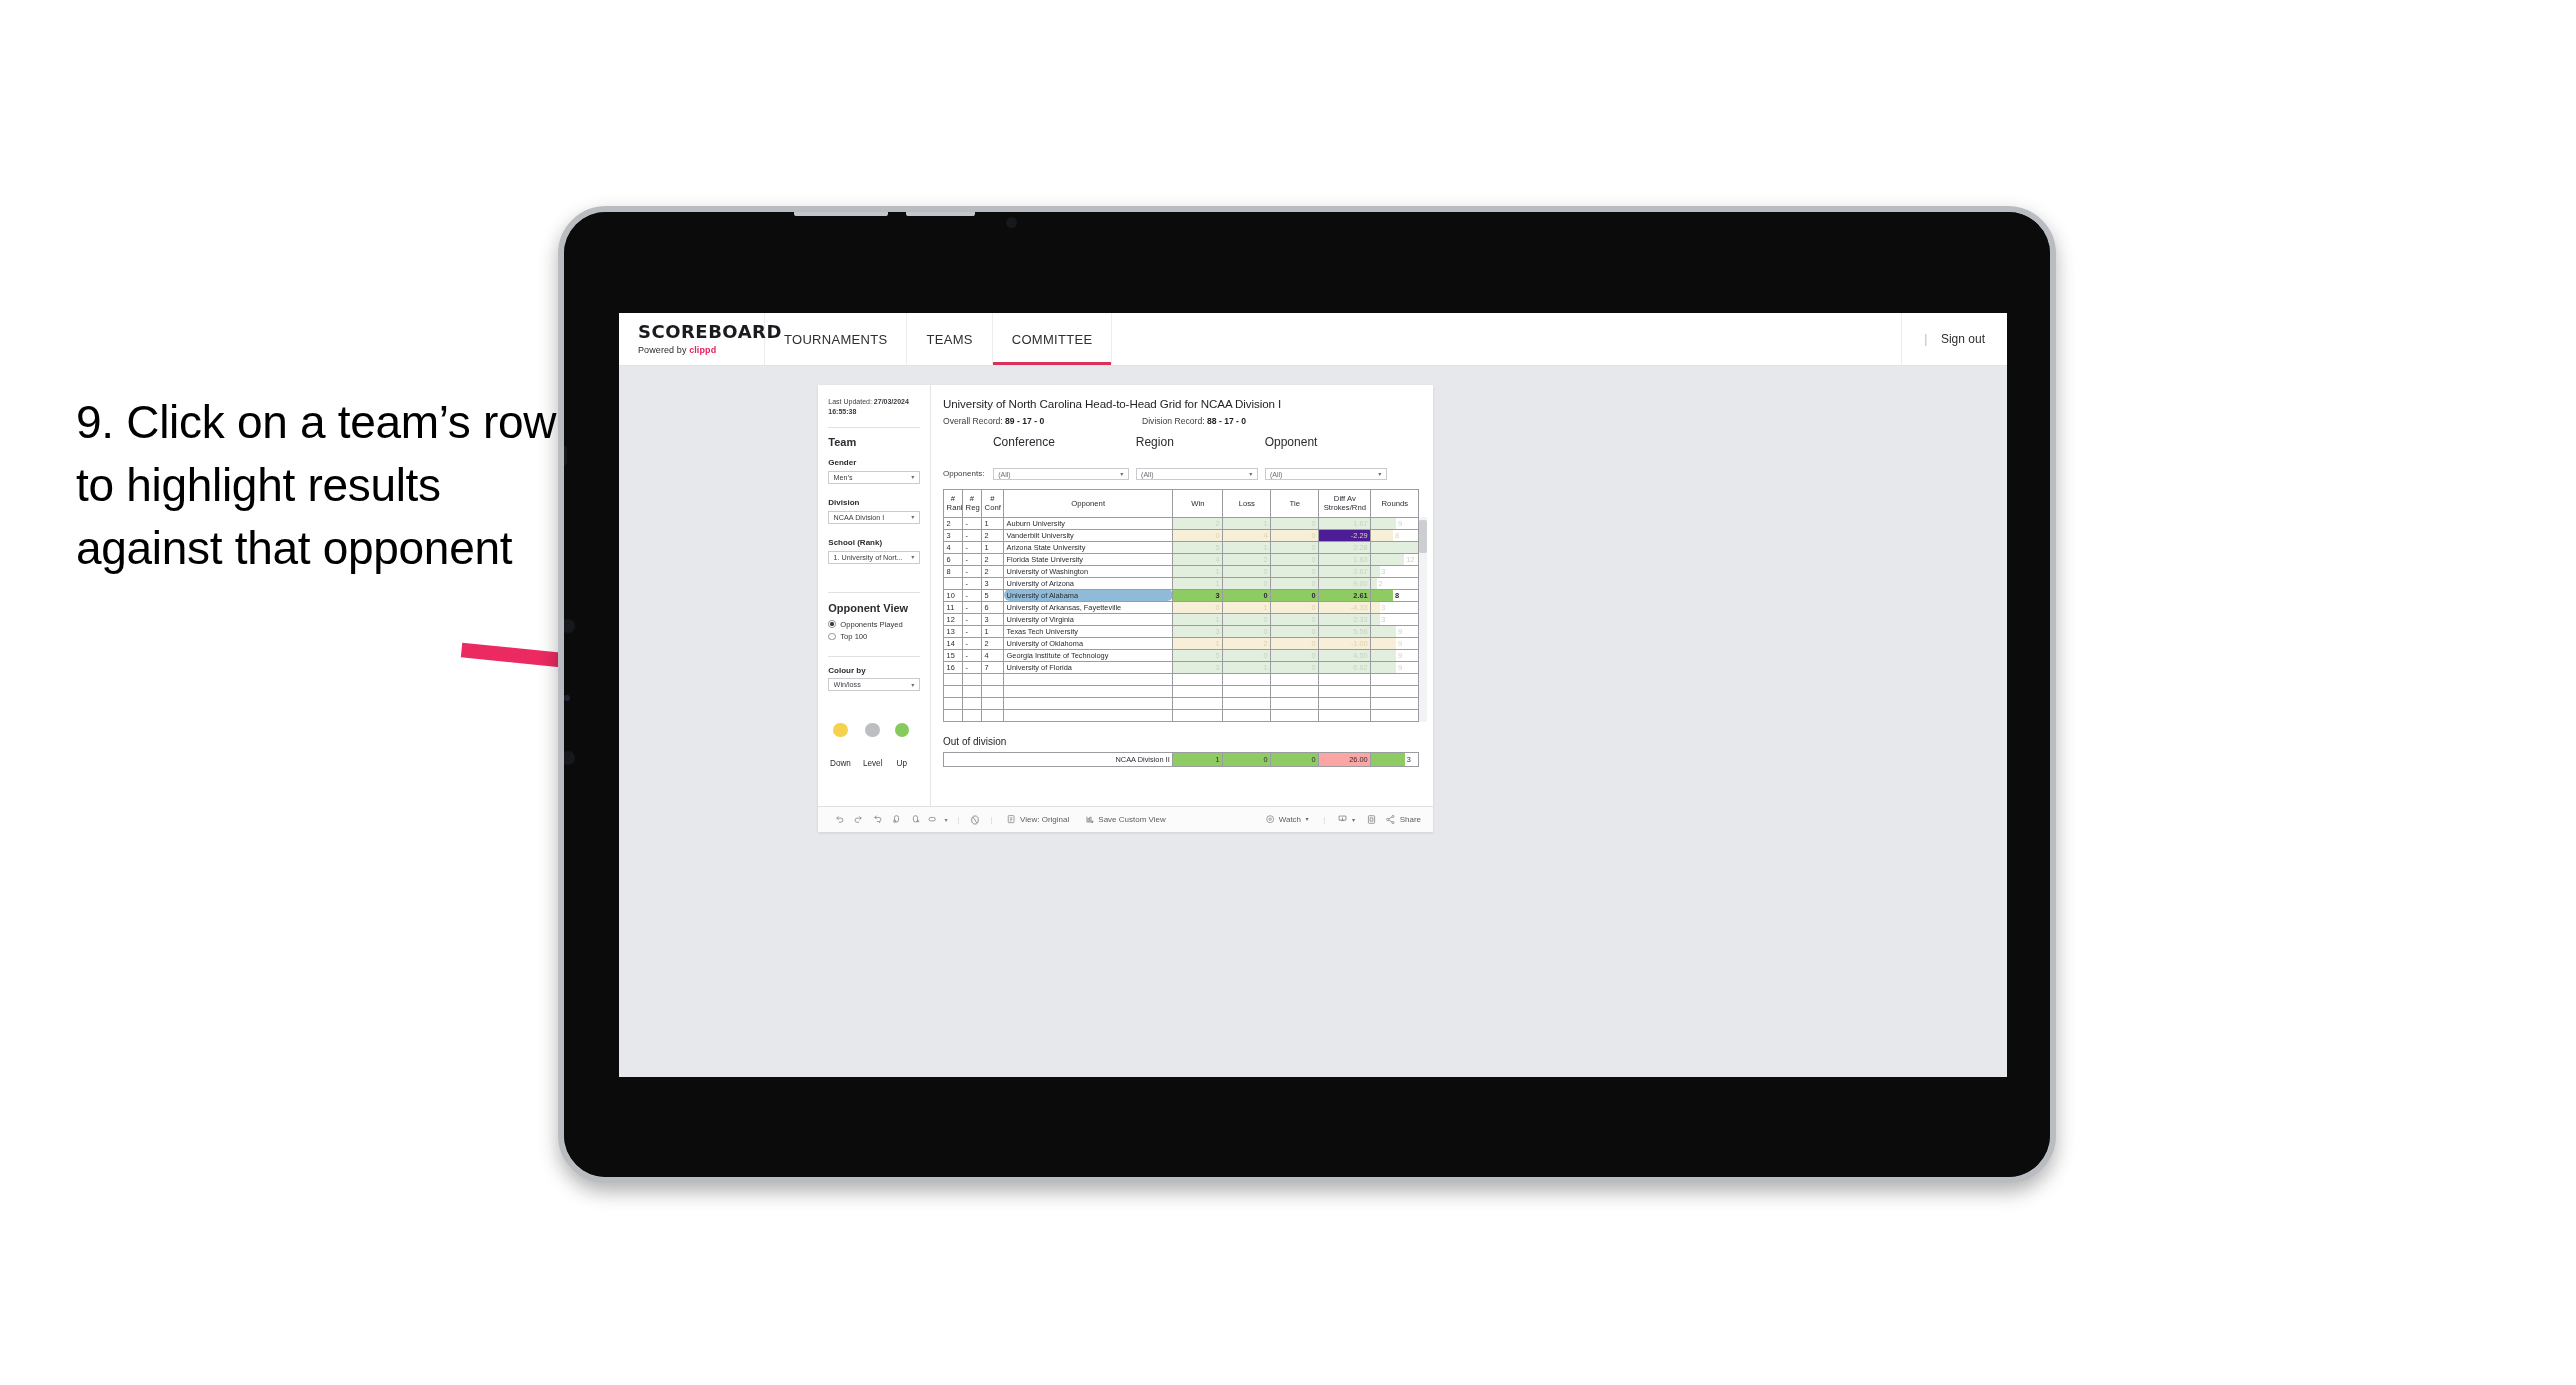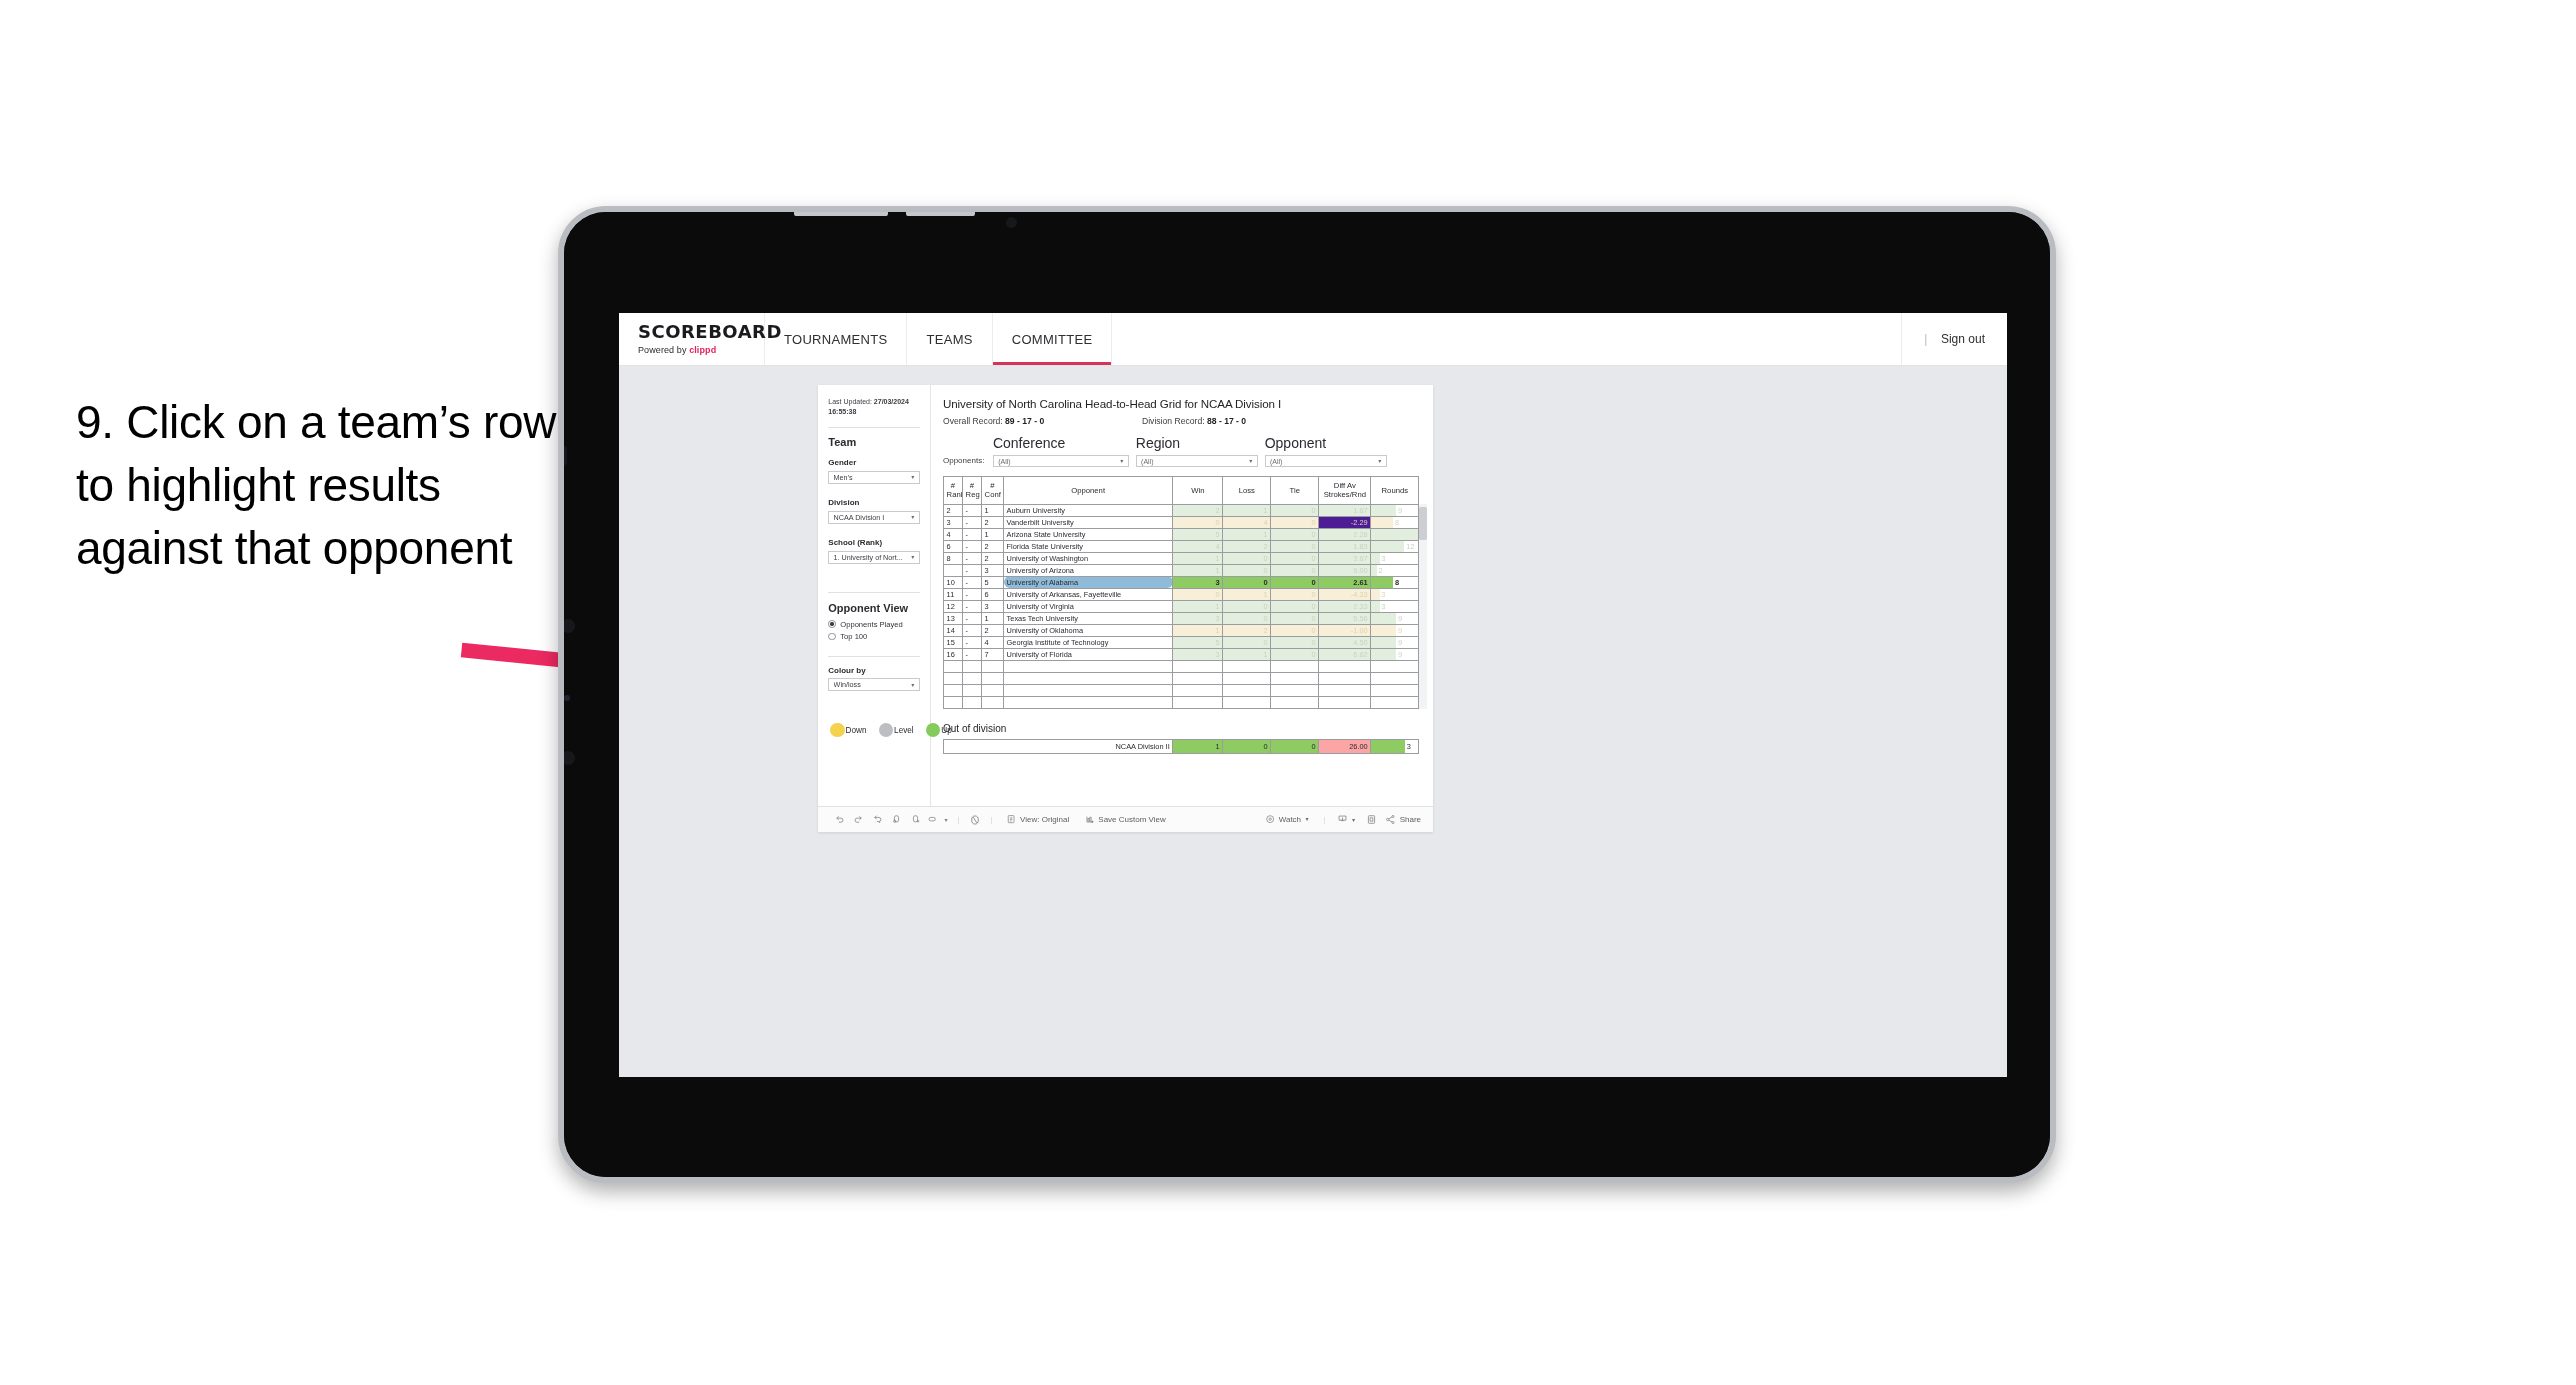--- a/index.html
+++ b/index.html
@@ -130,34 +130,34 @@
   }
   .sel .cv { white-space:nowrap; overflow:hidden; }
   .caret { font-size:5.2px; color:#6b6c70; }
   .radio-row { display:flex; align-items:center; gap:4.3px; margin-bottom: 3.4px; font-size:7.6px; color:#33333a; cursor:pointer; }
   .radio {
     width:7.7px; height:7.7px; border-radius:50%; border:0.9px solid #8f9095; background:#fff;
     display:flex; align-items:center; justify-content:center; flex:none;
   }
   .radio.on::after { content:""; width:3.4px; height:3.4px; border-radius:50%; background:#3a3a40; }
   .legend { display:flex; gap:12px; margin-top: 17px; padding-left:1.7px; }
-  .lg { display:flex; align-items:center; gap:1px; }
+  .lg { display:flex; flex-direction:column; align-items:center; gap:22px; }
   .dot { width:14.6px; height:14.6px; border-radius:50%; }
   .lg span { font-size: 8.2px; color:#2b2b31; }
 
   
   .main { flex:1; min-width:0; padding: 12px 13.7px 0 12px; position:relative; }
   .v-title { font-size: 11.6px; color:#1f1f24; font-weight:400; letter-spacing:-0.1px; }
   .rec-row { display:flex; margin-top: 6px; font-size: 8.6px; color:#3c3c42; }
   .rec-row .r1 { width: 199px; }
   .rec-row b { font-weight:700; color:#1f1f24; }
   .filters { display:flex; align-items:flex-end; margin-top: 9.4px; gap: 6.9px; }
   .filters .op { font-size: 8px; color:#3c3c42; padding-bottom:2.6px; width:43px; }
   .fcol { display:flex; flex-direction:column; }
-  .fcol .fl { font-size: 14px; color:#2b2b31; margin-bottom: 4px; }
+  .fcol .fl { font-size: 12px; color:#2b2b31; margin-bottom: 19px; }
   .fsel {
     height: 12px; border:0.9px solid #c9cace; background:#fff;
     display:flex; align-items:center; justify-content:space-between;
     padding: 0 3.4px 0 4.3px; font-size: 7px; color:#6b6c70; cursor:pointer;
   }
 
   
   .tbl-wrap { margin-top: 8.6px; position:relative; }
   table.grid { border-collapse: collapse; width: 100%; table-layout: fixed; }
   table.grid th, table.grid td {

